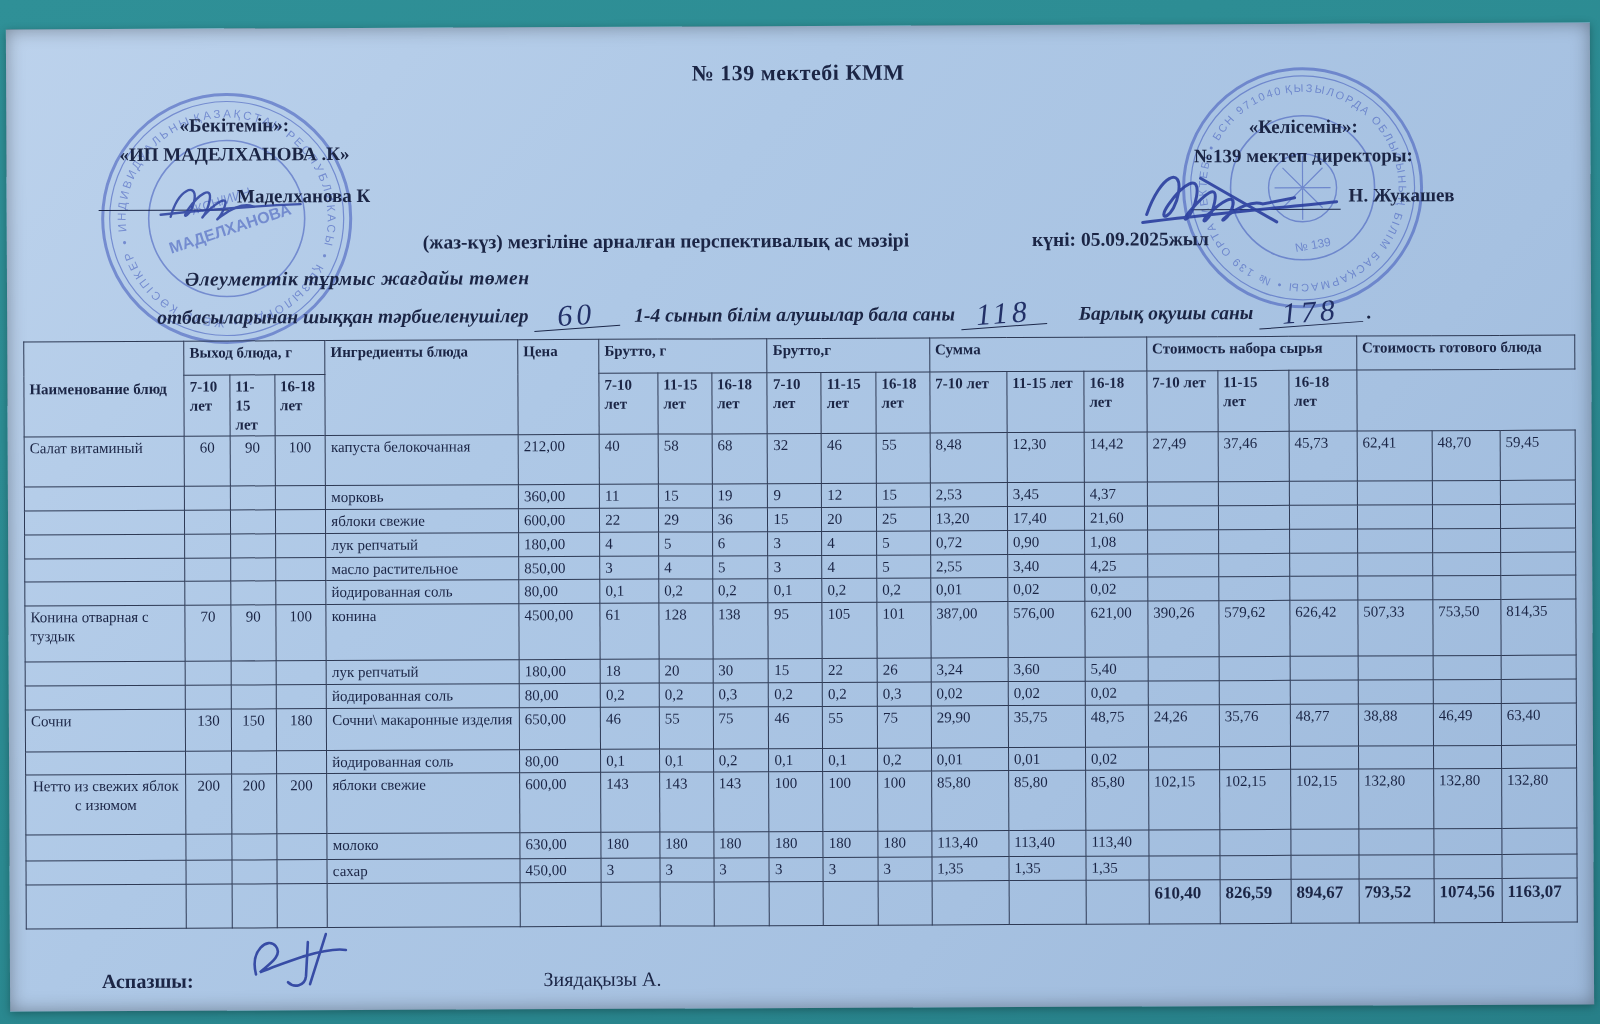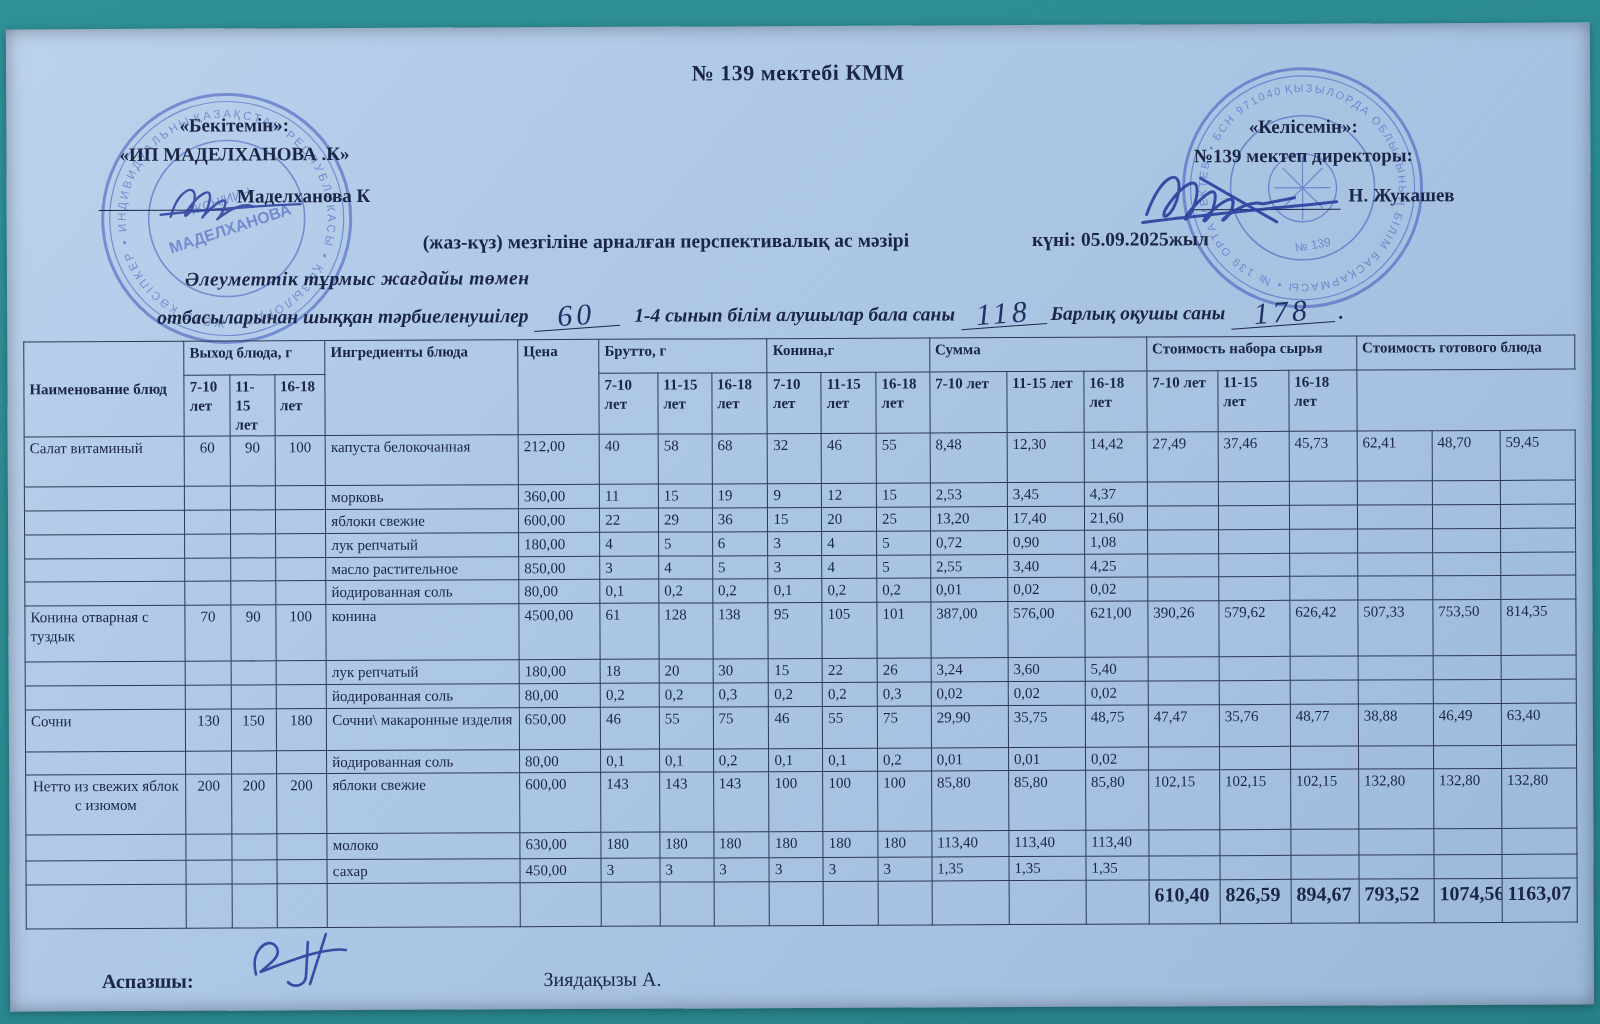--- a/index.html
+++ b/index.html
@@ -33,21 +33,21 @@
   .hw{display:inline-block;min-width:86px;text-align:center;border-bottom:1.8px solid #1c2749;
     font-style:italic;font-weight:normal;font-size:30px;line-height:26px;color:#223067;
     transform:rotate(-4deg) translateY(3px);letter-spacing:4px;}
   
   .menu-table-wrap{position:absolute;left:16px;top:312px;width:1552px;}
   table.menu{border-collapse:collapse;table-layout:fixed;width:1552px;font-size:15px;}
   table.menu th,table.menu td{border:1.4px solid #2e3a55;padding:2px 5px;vertical-align:top;
     overflow:hidden;line-height:1.25;}
   table.menu th{font-weight:bold;text-align:left;font-size:15px;}
   td.c-center,th.c-center{text-align:center;}
-  tr.totals td{font-weight:bold;font-size:20px;}
+  tr.totals td{font-weight:bold;font-size:17px;}
   .footer-line{position:absolute;left:92px;top:898px;font-size:20px;display:flex;align-items:flex-end;}
   .footer-line .cook-label{font-weight:bold;}
   .footer-line .cook-name{margin-left:180px;}
   .footer-sig{position:relative;width:130px;height:66px;margin-left:40px;}
 </style>
 </head>
 <body>
 
 <div class="paper">
   <div class="content">
@@ -121,21 +121,21 @@
       <span class="date">күні:   05.09.2025жыл</span>
     </div>
 
     <div class="sub1">Әлеуметтік  тұрмыс  жағдайы  төмен</div>
 
     <div class="sub2">
       <span>отбасыларынан  шыққан тәрбиеленушілер</span>
       <span class="hw">60</span>
       <span style="margin-left:10px;">1-4 сынып білім алушылар бала саны</span>
       <span class="hw">118</span>
-      <span style="margin-left:0;">Барлық оқушы саны</span>
+      <span style="margin-left:28px;">Барлық оқушы саны</span>
       <span class="hw" style="min-width:104px;">178</span>
       <span>.</span>
     </div>
 
     <div class="menu-table-wrap">
       <table class="menu">
         <colgroup>
           <col style="width:158px">
             <col style="width:45px">
             <col style="width:44px">
@@ -158,21 +158,21 @@
             <col style="width:67px">
             <col style="width:74px">
         </colgroup>
         <thead>
           <tr style="height:34px;">
             <th rowspan="2" style="vertical-align:middle;">Наименование блюд</th>
             <th colspan="3">Выход блюда, г</th>
             <th rowspan="2">Ингредиенты блюда</th>
             <th rowspan="2">Цена</th>
             <th colspan="3">Брутто, г</th>
-            <th colspan="3">Конина,г</th>
+            <th colspan="3">Брутто,г</th>
             <th colspan="3">Сумма</th>
             <th colspan="3">Стоимость набора сырья</th>
             <th colspan="3">Стоимость готового блюда</th>
           </tr>
           <tr style="height:56px;" id="ages-row">
               <th>7-10 лет</th>
               <th>11-15 лет</th>
               <th>16-18 лет</th>
               <th>7-10 лет</th>
               <th>11-15 лет</th>
@@ -405,21 +405,21 @@
               <td>650,00</td>
               <td>46</td>
               <td>55</td>
               <td>75</td>
               <td>46</td>
               <td>55</td>
               <td>75</td>
               <td>29,90</td>
               <td>35,75</td>
               <td>48,75</td>
-              <td>47,47</td>
+              <td>24,26</td>
               <td>35,76</td>
               <td>48,77</td>
               <td>38,88</td>
               <td>46,49</td>
               <td>63,40</td>
             </tr>
             <tr style="height: 23px;">
               <td></td>
               <td class="c-center"></td>
               <td class="c-center"></td>

